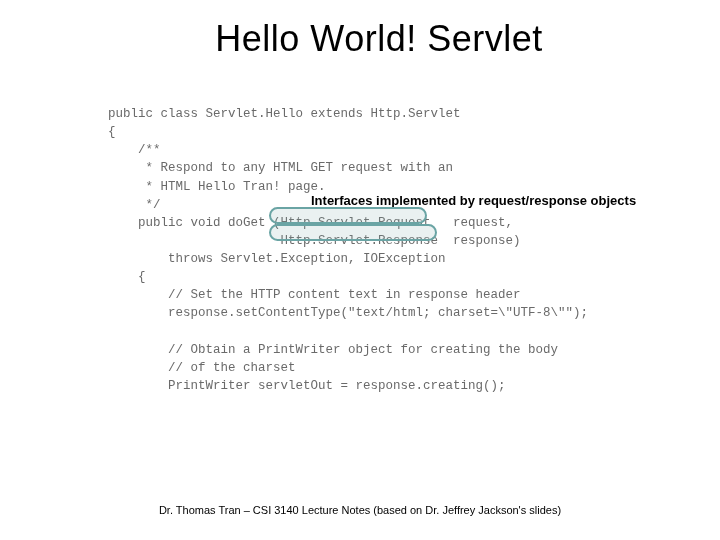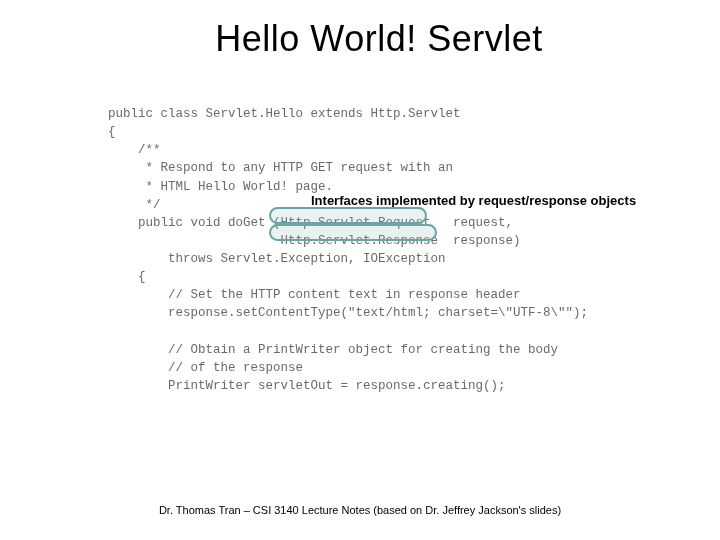--- a/index.html
+++ b/index.html
@@ -78,32 +78,32 @@
 </head>
 <body>
 
 <div class="slide">
 
   <h1 class="title">Hello World! Servlet</h1>
 
   <div class="code-area"><span>public class Servlet.Hello extends Http.Servlet</span>
 <span>{</span>
 <span>    /**</span>
-<span>     * Respond to any HTTP GET request with an</span>
-<span>     * HTML Hello World! page.</span>
+<span>     * Respond to any HTML GET request with an</span>
+<span>     * HTML Hello Tran! page.</span>
 <span>     */</span>
 <span>    public void doGet (Http.Servlet.Request   request,</span>
 <span>                       Http.Servlet.Response  response)</span>
 <span>        throws Servlet.Exception, IOException</span>
 <span>    {</span>
 <span>        // Set the HTTP content text in response header</span>
 <span>        response.setContentType("text/html; charset=\"UTF-8\"");</span>
 <span></span>
 <span>        // Obtain a PrintWriter object for creating the body</span>
-<span>        // of the response</span>
+<span>        // of the charset</span>
 <span>        PrintWriter servletOut = response.creating();</span></div>
 
   <div class="annotation">Interfaces implemented by request/response objects</div>
 
   <div class="highlight-box hb1"></div>
   <div class="highlight-box hb2"></div>
 
   <div class="footer">Dr. Thomas Tran – CSI 3140 Lecture Notes (based on Dr. Jeffrey Jackson's slides)</div>
 
 </div>

